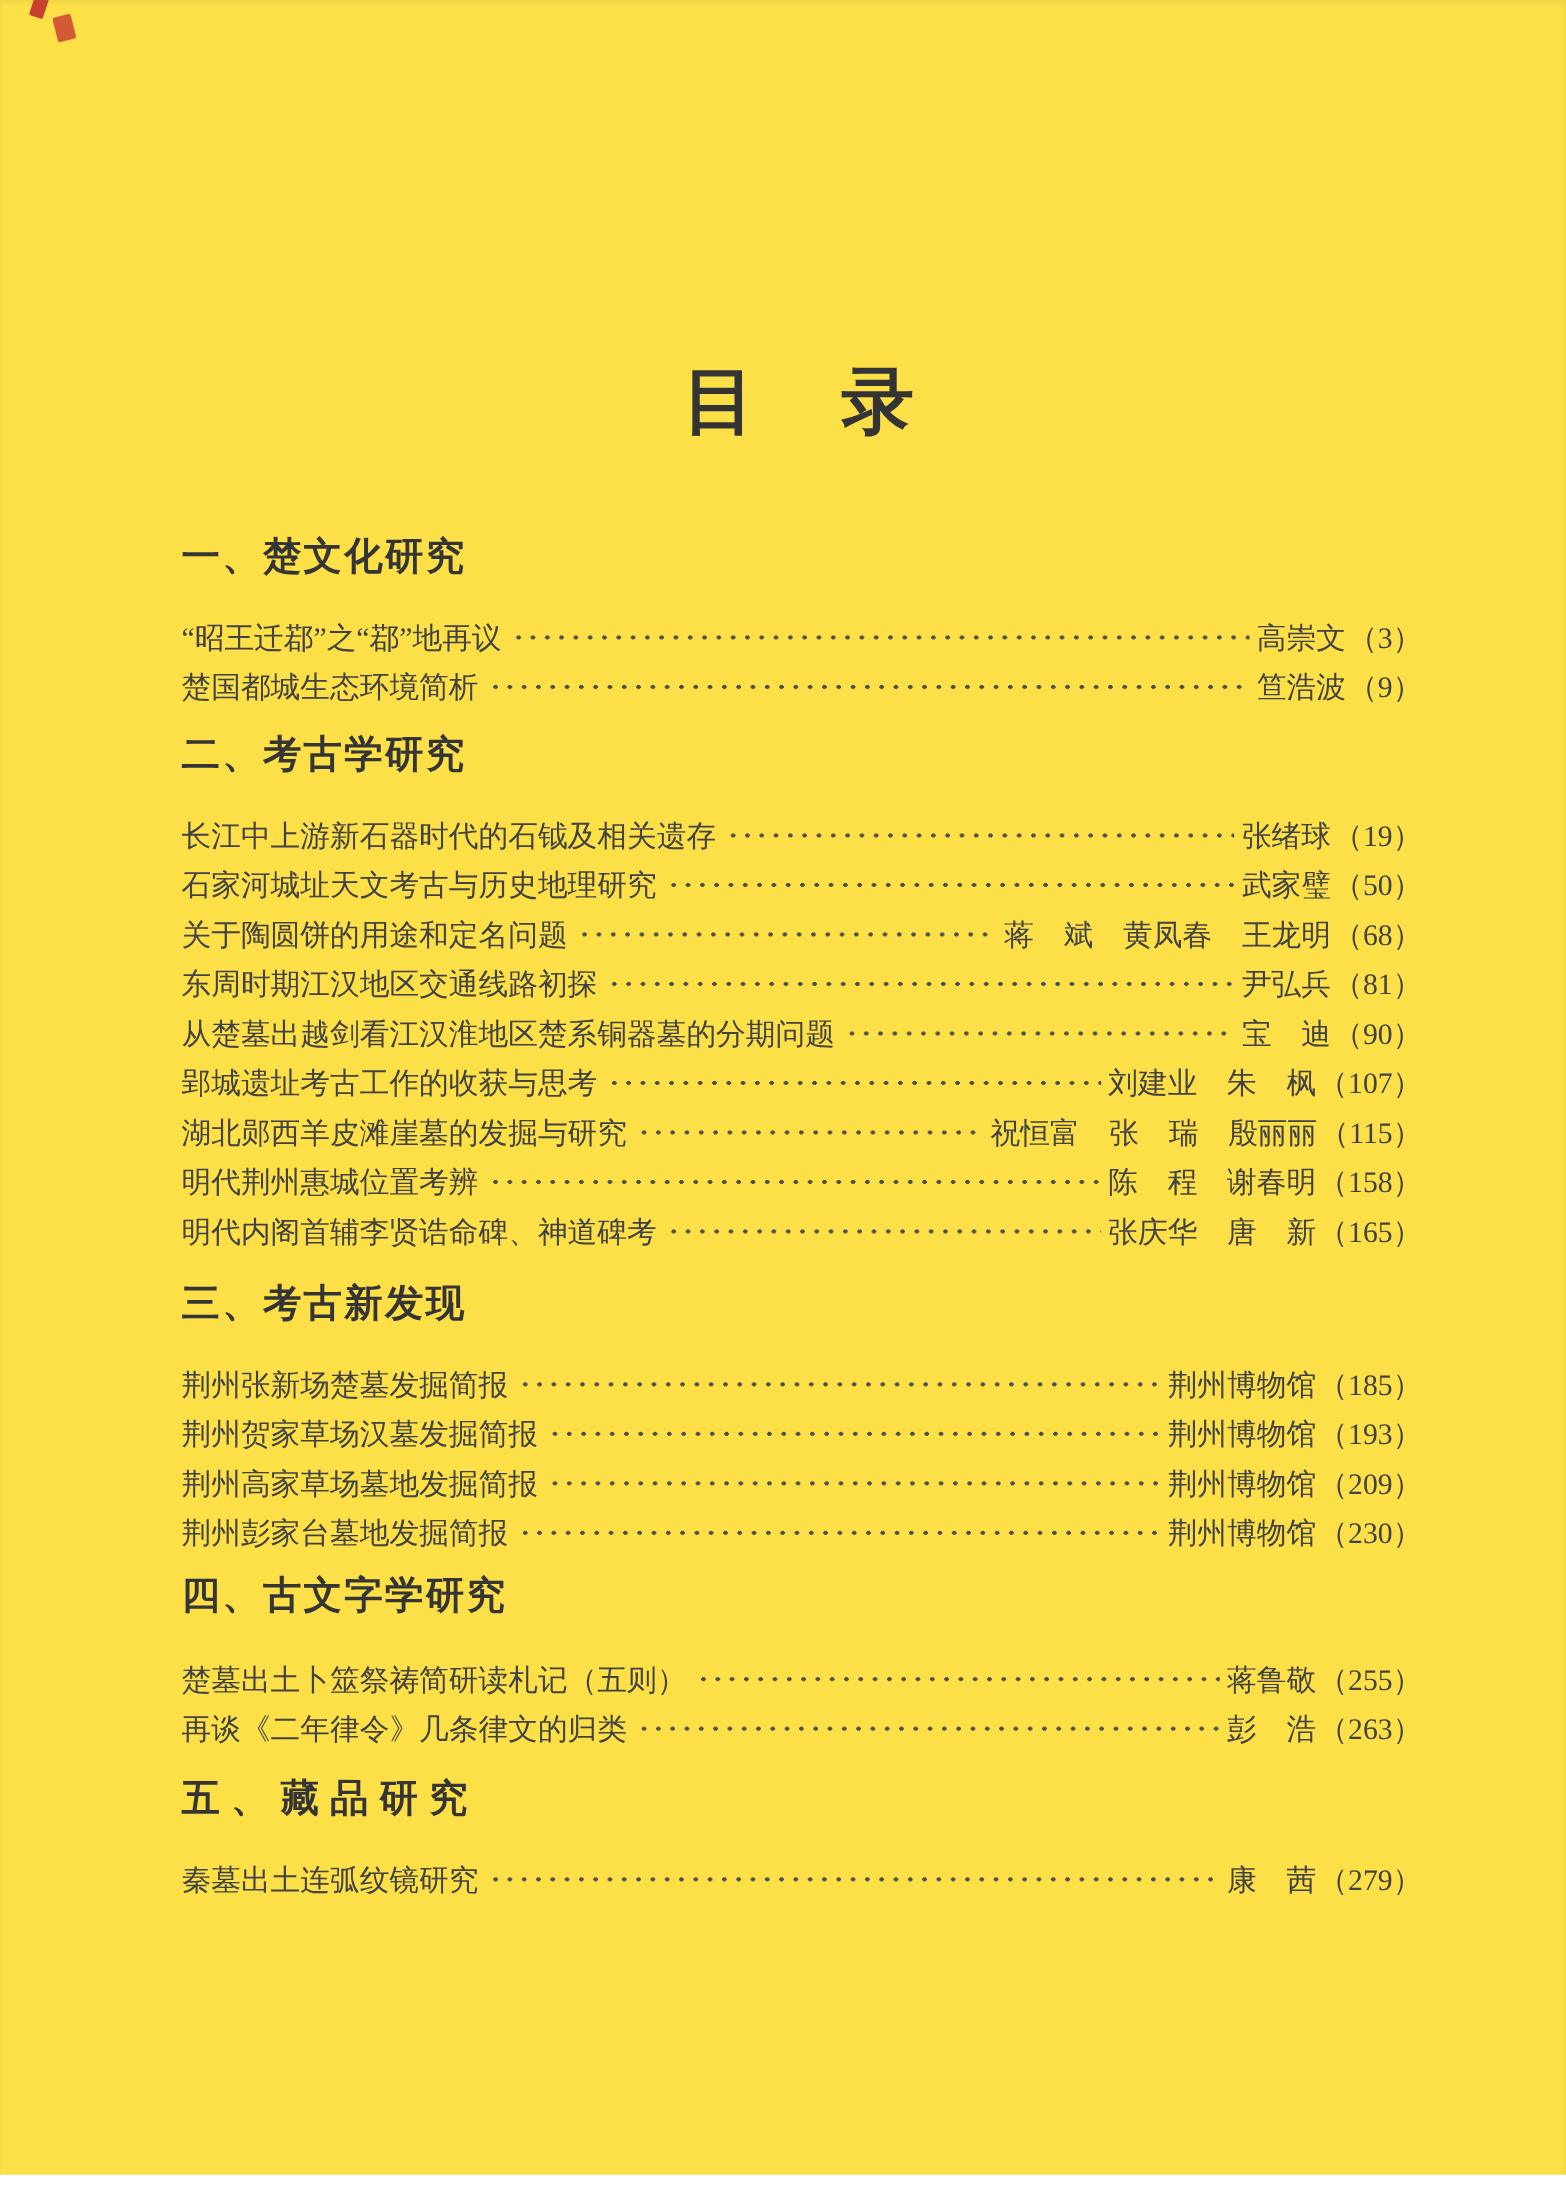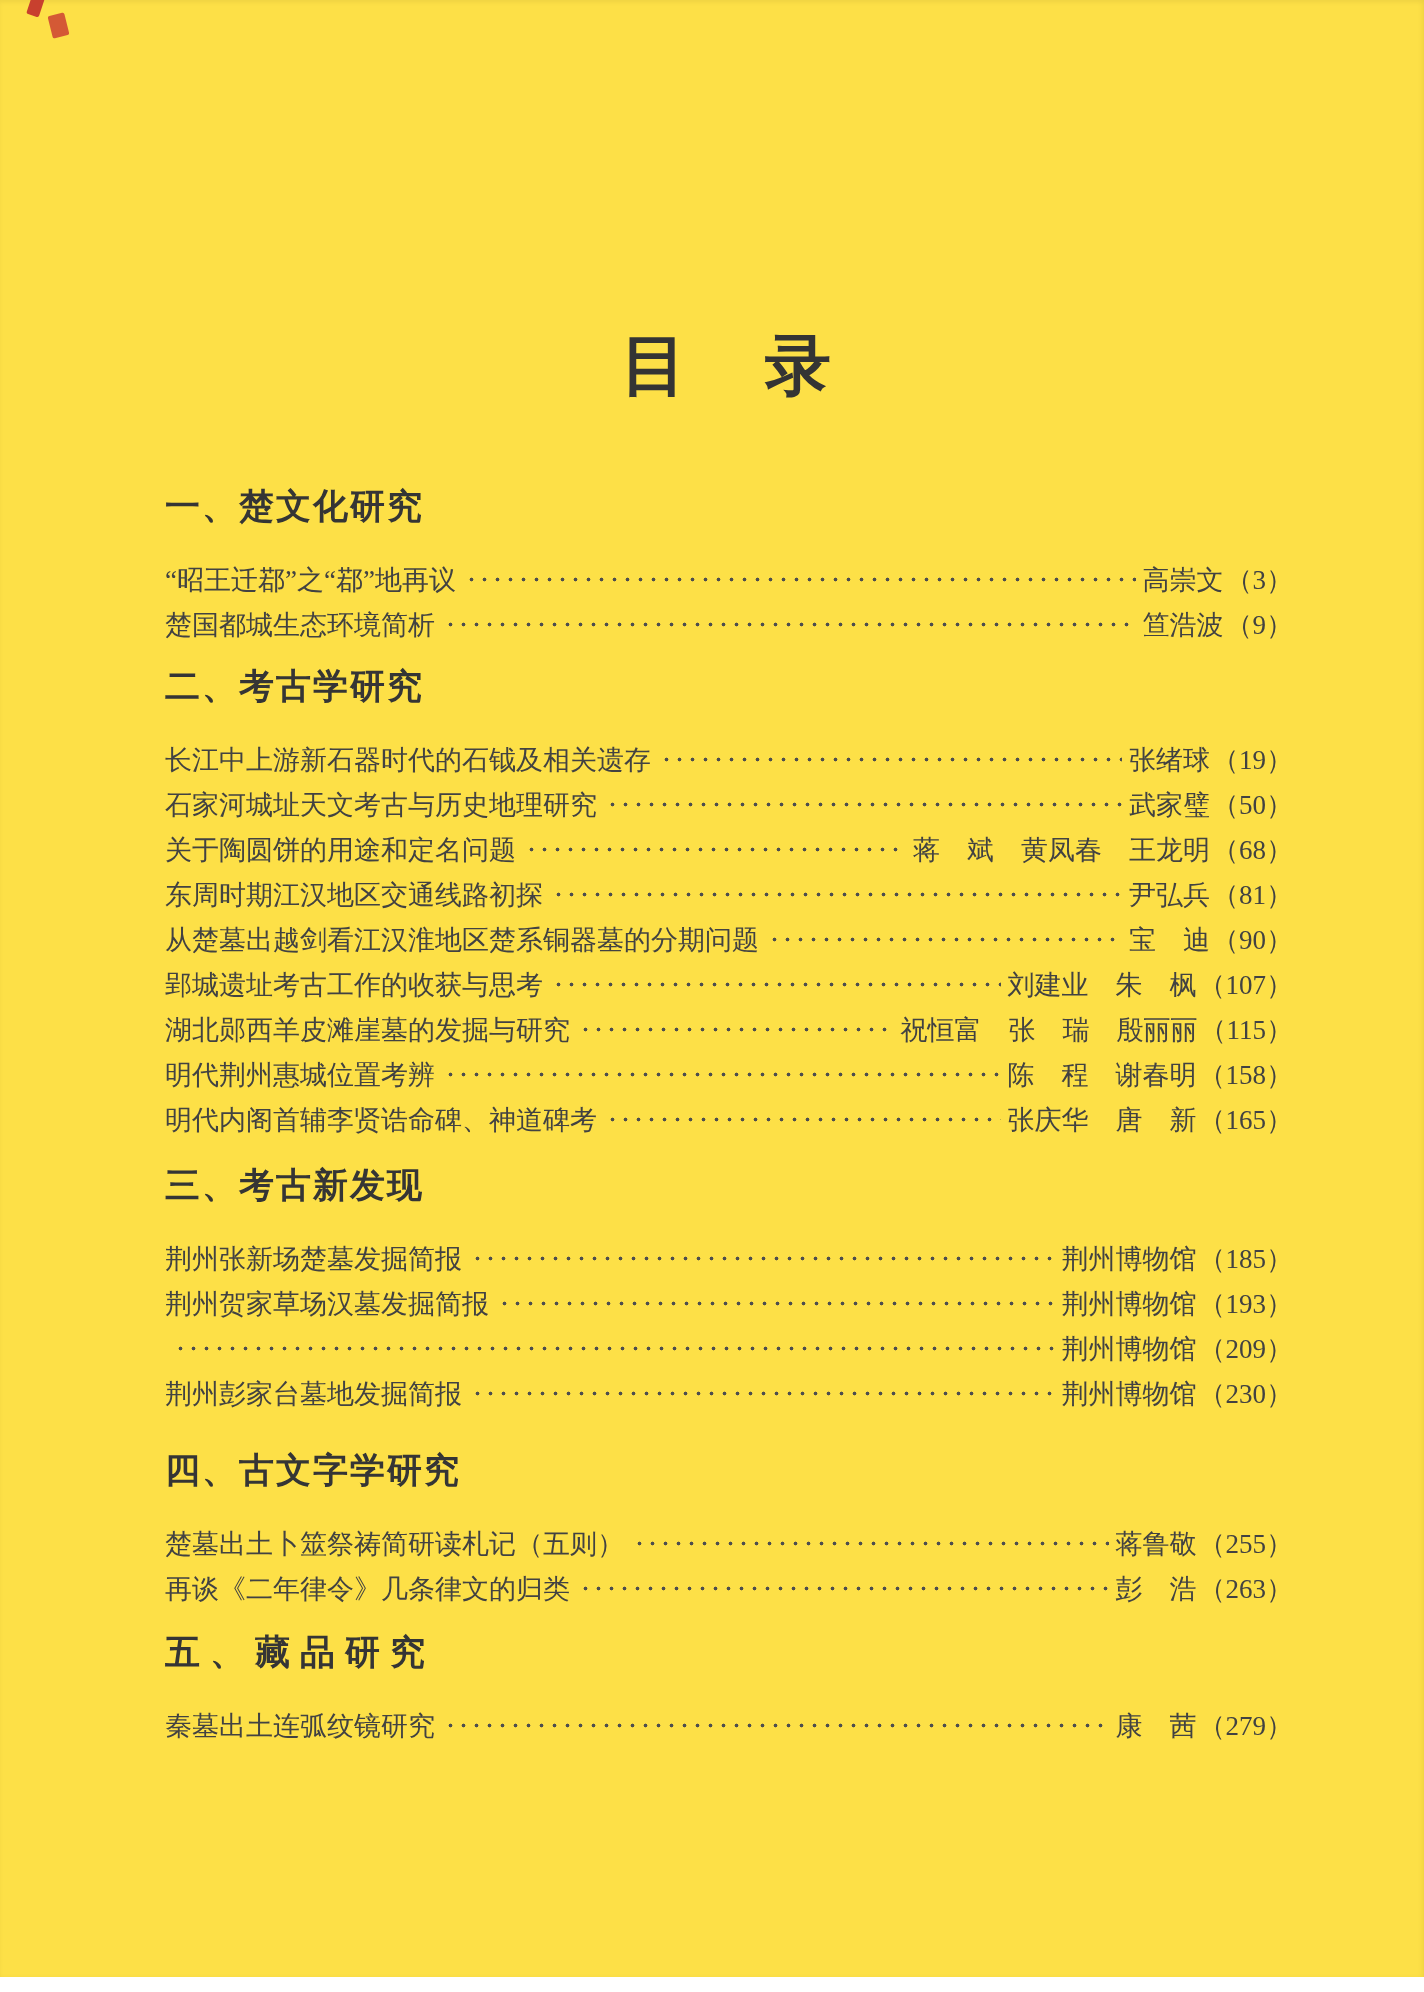--- a/index.html
+++ b/index.html
@@ -31,21 +31,21 @@
     line-height:40px;
     font-weight:bold;
     text-align:left;
     color:#353535;
     font-family:"Liberation Sans","DejaVu Sans",sans-serif;
     letter-spacing:2px;
   }
   .s1{margin-top:87px;}
   .s2{margin-top:19px;}
   .s3{margin-top:23px;}
-  .s4{margin-top:34px;}
+  .s4{margin-top:17px;font-family:Liberation Mono, monospace;}
   .s5{margin-top:21px;}
   .spaced{letter-spacing:10px;}
   .entries{margin-top:31px;}
   .entry{
     display:flex;
     align-items:center;
     height:45px;
     font-size:27px;
     white-space:nowrap;
   }
@@ -157,20 +157,21 @@
       <span class="entry-authors">荆州博物馆</span>
       <span class="entry-page">（185）</span>
     </div>
     <div class="entry">
       <span class="entry-title">荆州贺家草场汉墓发掘简报</span>
       <span class="leader"></span>
       <span class="entry-authors">荆州博物馆</span>
       <span class="entry-page">（193）</span>
     </div>
     <div class="entry">
+      <span class="entry-title">荆州高家草场墓地发掘简报</span>
       <span class="leader"></span>
       <span class="entry-authors">荆州博物馆</span>
       <span class="entry-page">（209）</span>
     </div>
     <div class="entry">
       <span class="entry-title">荆州彭家台墓地发掘简报</span>
       <span class="leader"></span>
       <span class="entry-authors">荆州博物馆</span>
       <span class="entry-page">（230）</span>
     </div>

